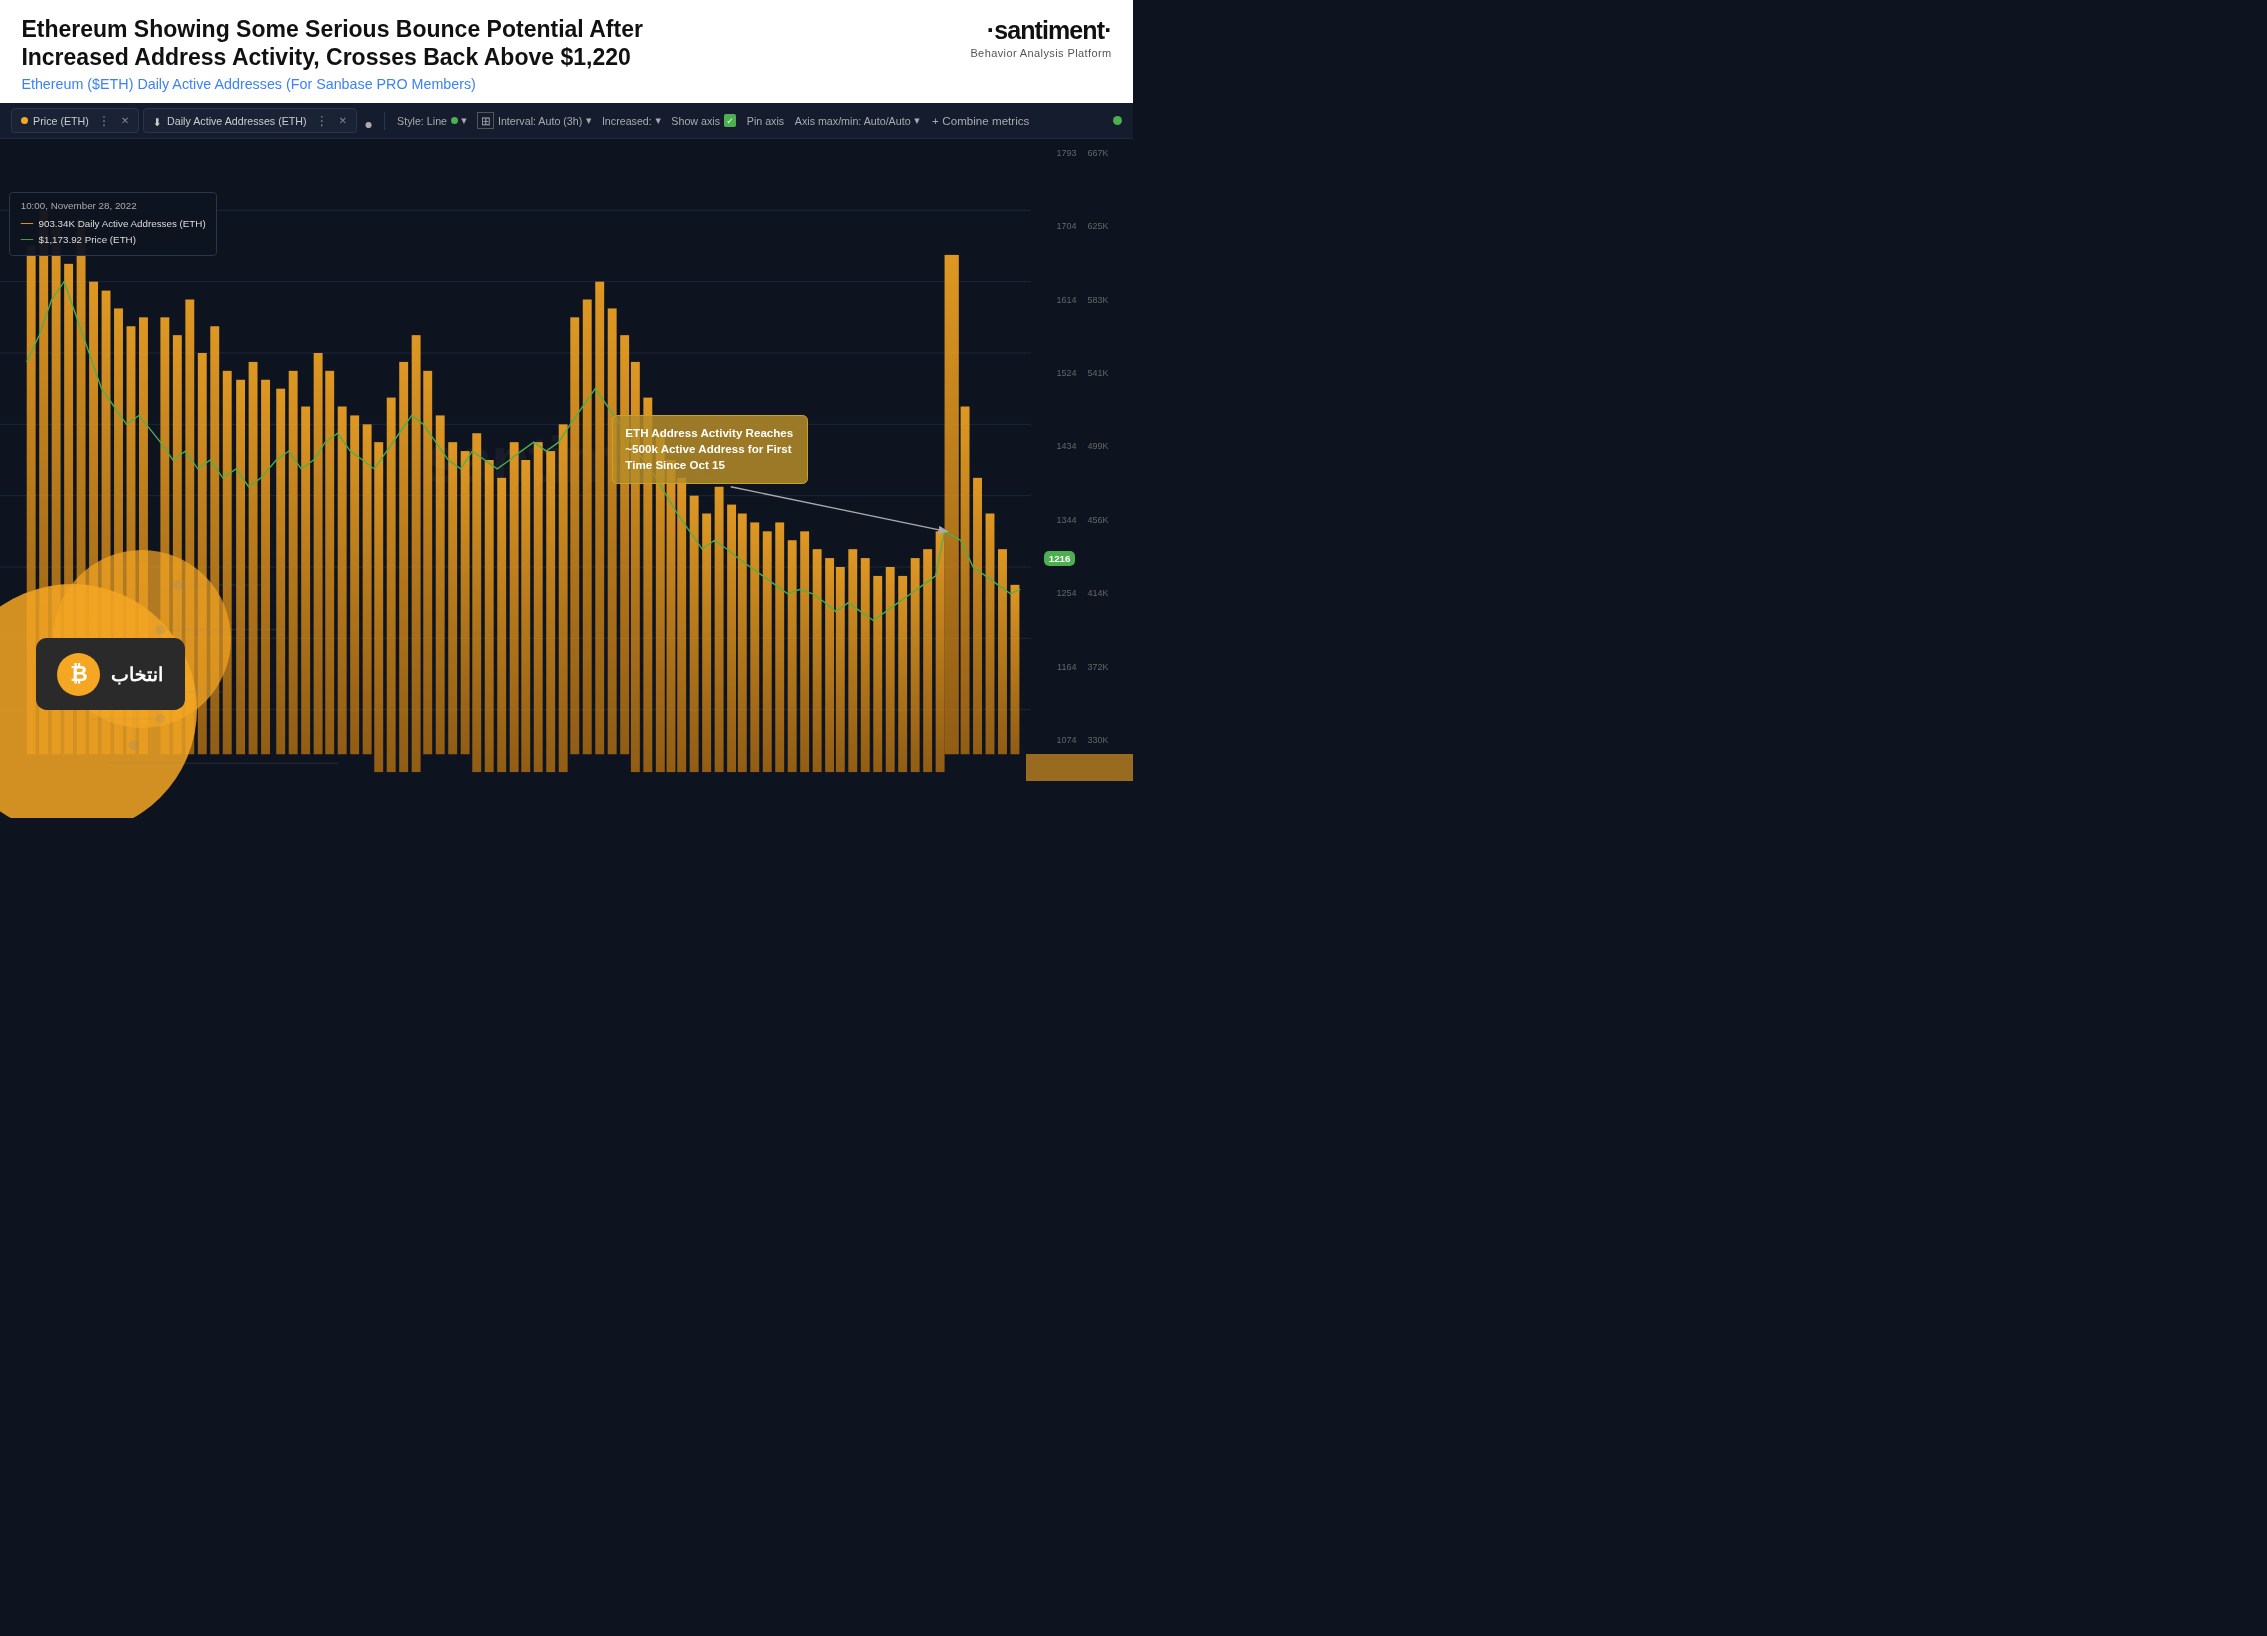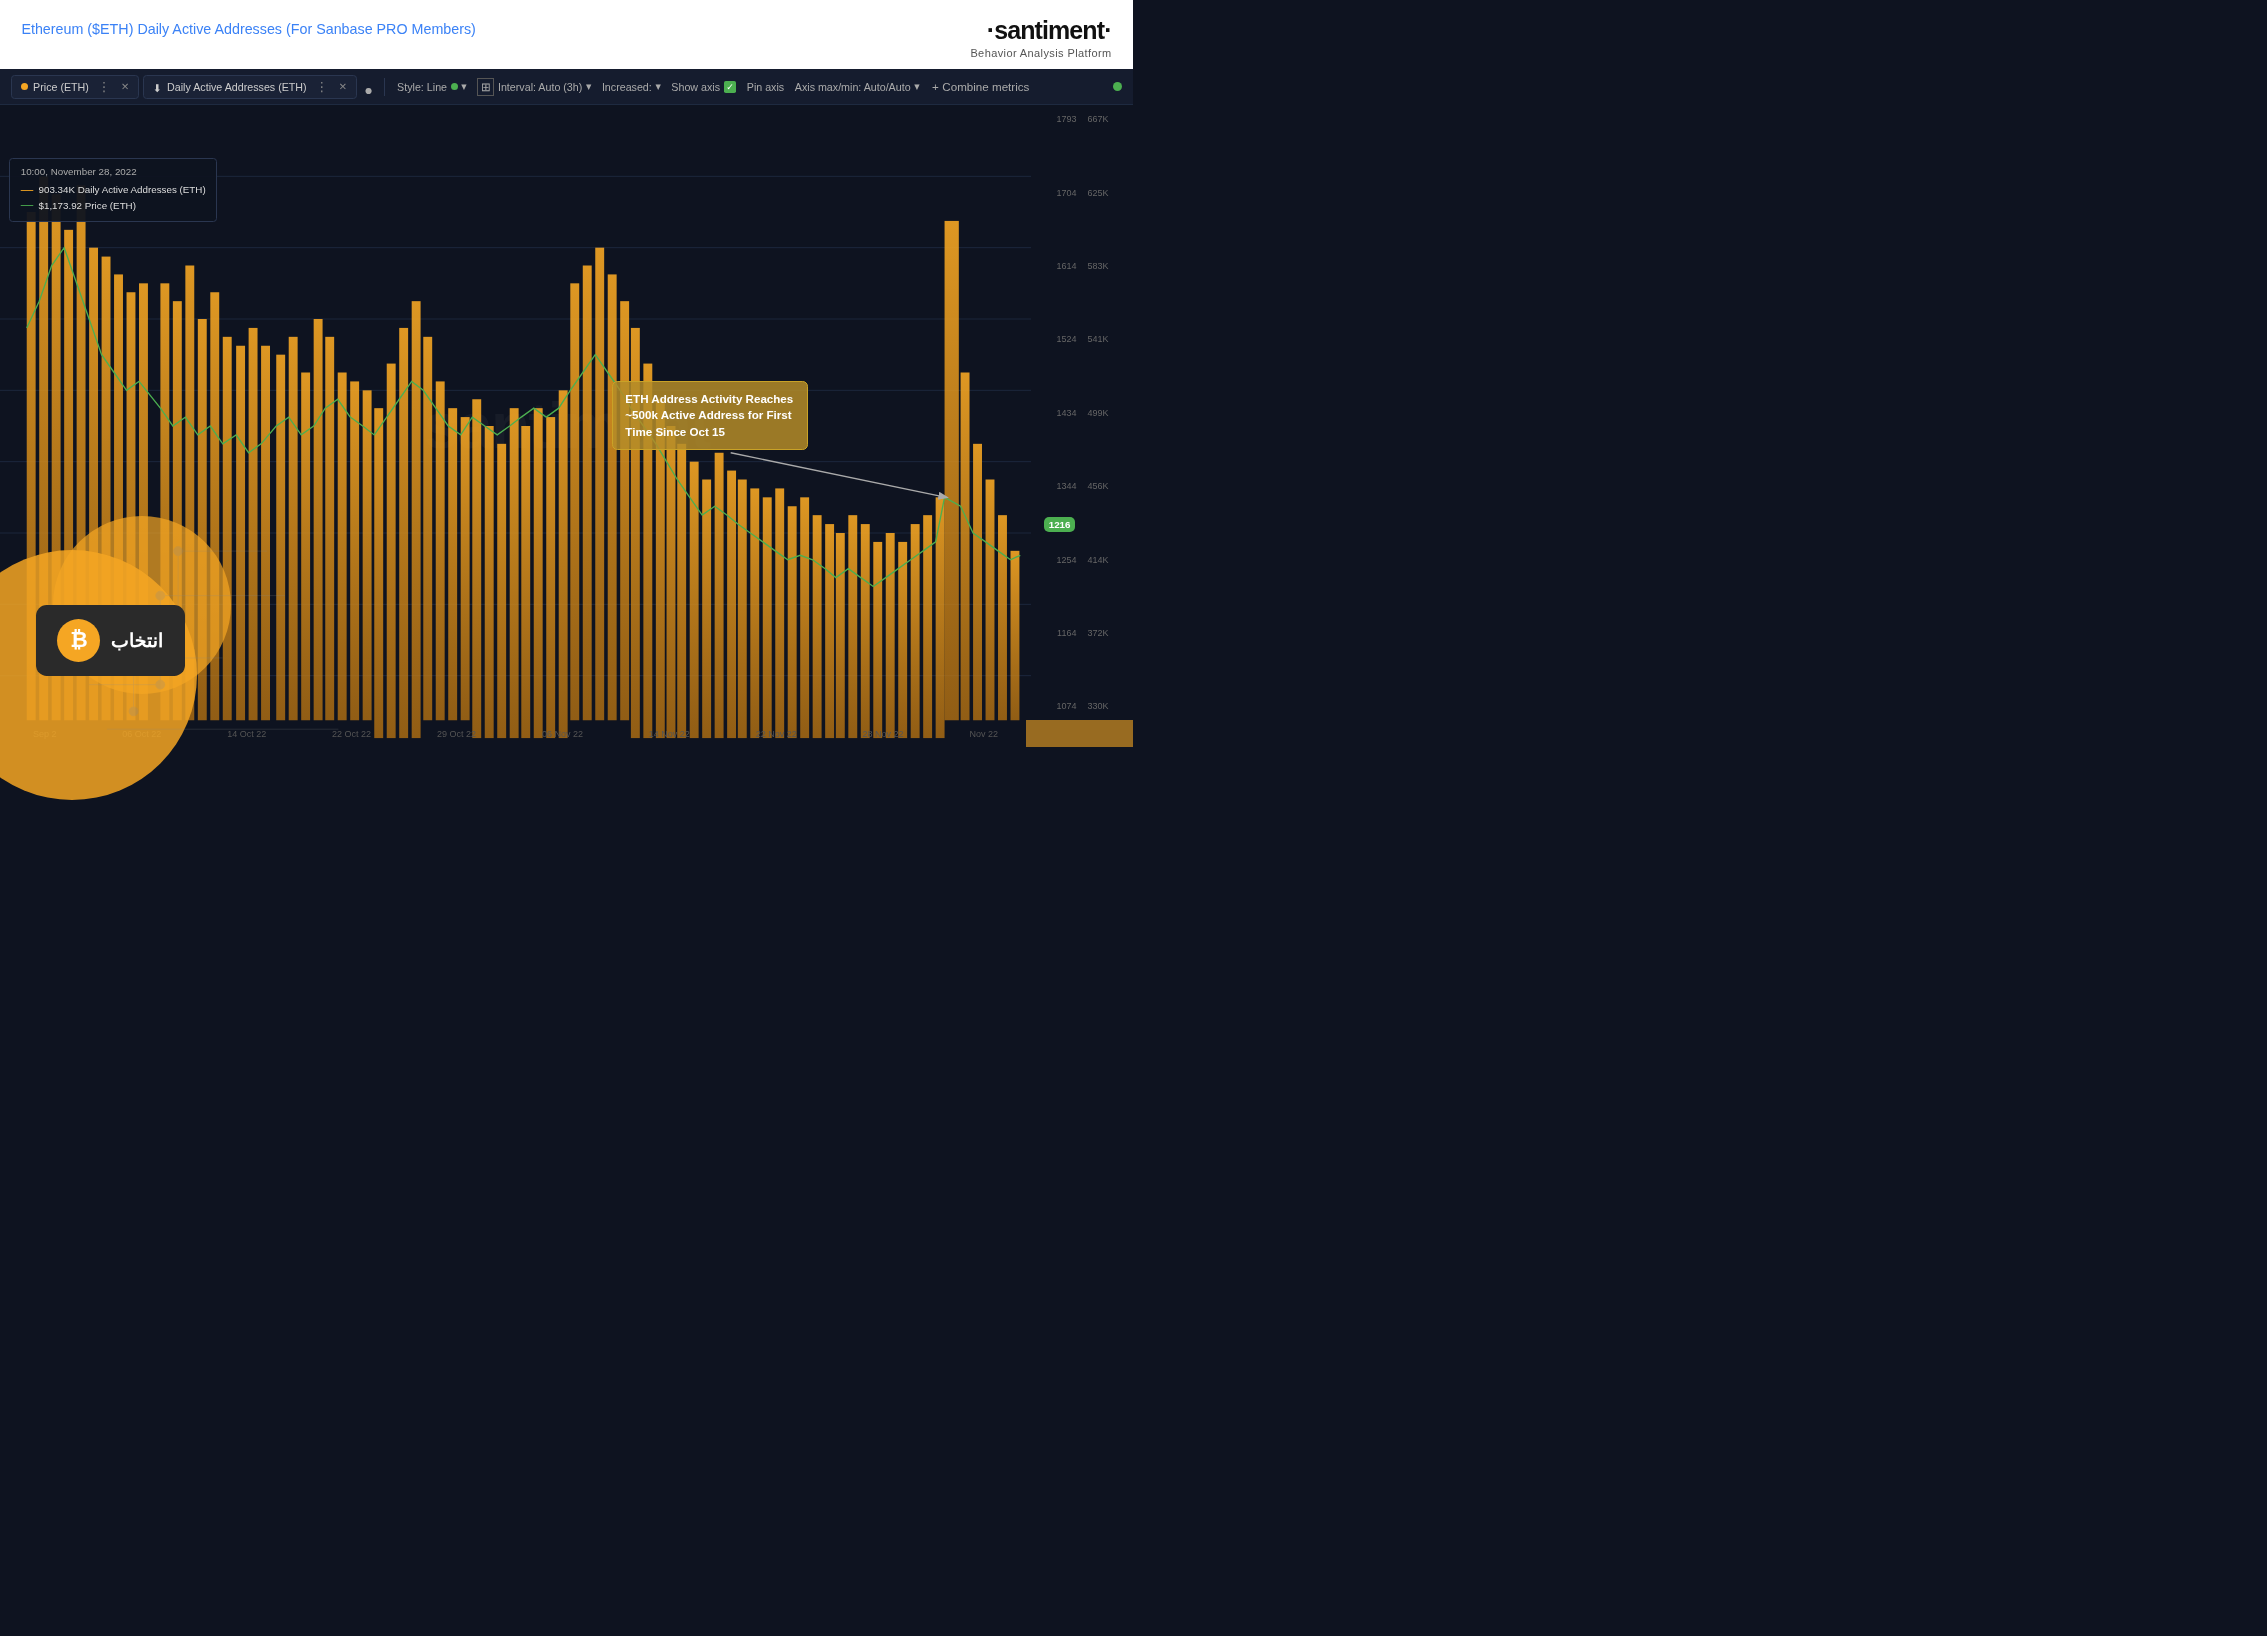--- a/index.html
+++ b/index.html
@@ -326,20 +326,21 @@
       height: 100%;
     }
   </style>
 </head>
 <body>
 
 <div style="width:1133px; min-height:818px; background:#0e1320;">
 
   <div class="header">
     <div class="header-left">
+      <div class="main-title">Ethereum Showing Some Serious Bounce Potential After Increased Address Activity, Crosses Back Above $1,220</div>
       <div class="sub-title">Ethereum ($ETH) Daily Active Addresses (For Sanbase PRO Members)</div>
     </div>
     <div class="logo-area">
       <div class="logo-text">·santiment·</div>
       <div class="logo-sub">Behavior Analysis Platform</div>
     </div>
   </div>
 
   <div class="chart-container">
 
@@ -548,32 +549,20 @@
         <span class="axis-label-right">625K</span>
         <span class="axis-label-right">583K</span>
         <span class="axis-label-right">541K</span>
         <span class="axis-label-right">499K</span>
         <span class="axis-label-right">456K</span>
         <span class="axis-label-right">414K</span>
         <span class="axis-label-right">372K</span>
         <span class="axis-label-right">330K</span>
       </div>
 
-      <div class="x-axis">
-        <span class="x-label">Sep 2</span>
-        <span class="x-label">06 Oct 22</span>
-        <span class="x-label">14 Oct 22</span>
-        <span class="x-label">22 Oct 22</span>
-        <span class="x-label">29 Oct 22</span>
-        <span class="x-label">06 Nov 22</span>
-        <span class="x-label">14 Nov 22</span>
-        <span class="x-label">22 Nov 22</span>
-        <span class="x-label">28 Nov 22</span>
-        <span class="x-label">Nov 22</span>
-      </div>
 
       <div class="overlay-circle-yellow"></div>
       <div class="overlay-circle-yellow2"></div>
 
       <svg class="overlay-pcb" viewBox="0 0 420 420">
         <g stroke="#888" stroke-width="1" fill="none" opacity="0.4">
           <line x1="80" y1="300" x2="200" y2="300"></line>
           <line x1="200" y1="300" x2="200" y2="200"></line>
           <line x1="200" y1="200" x2="300" y2="200"></line>
           <line x1="100" y1="350" x2="180" y2="350"></line>

